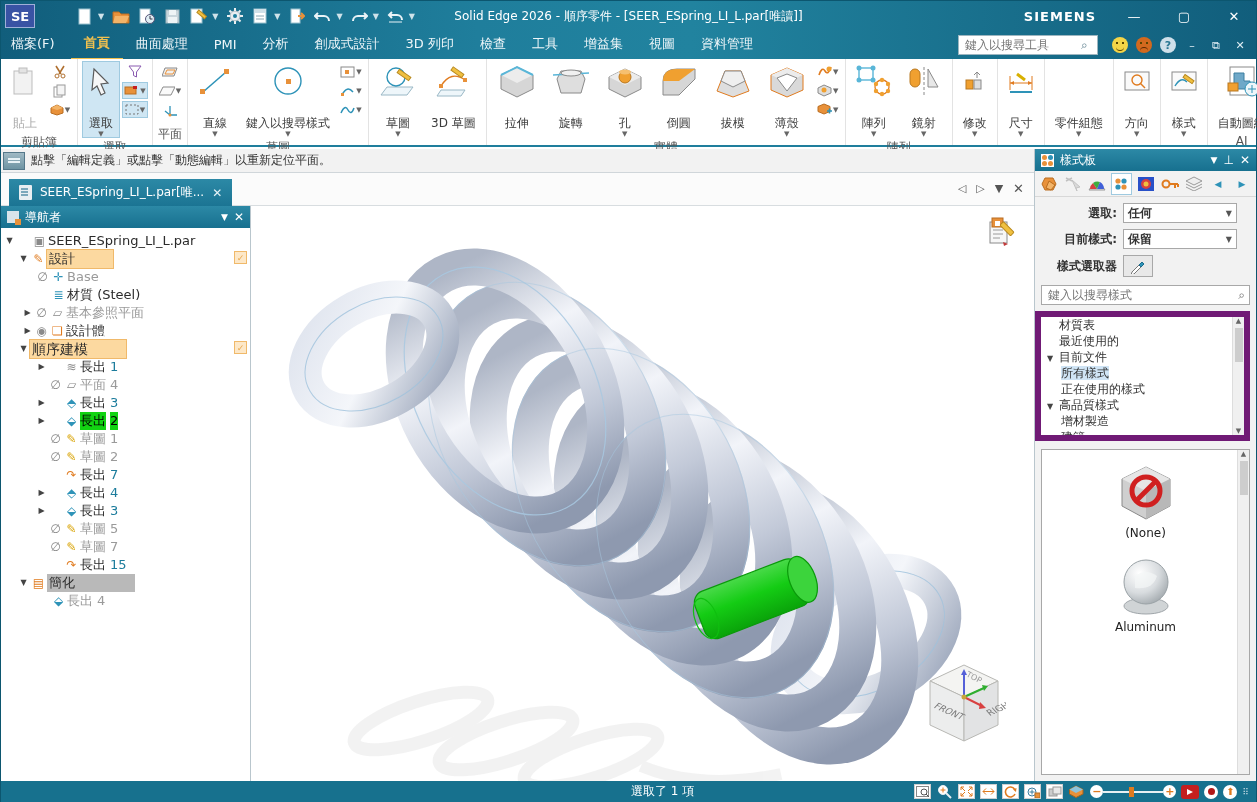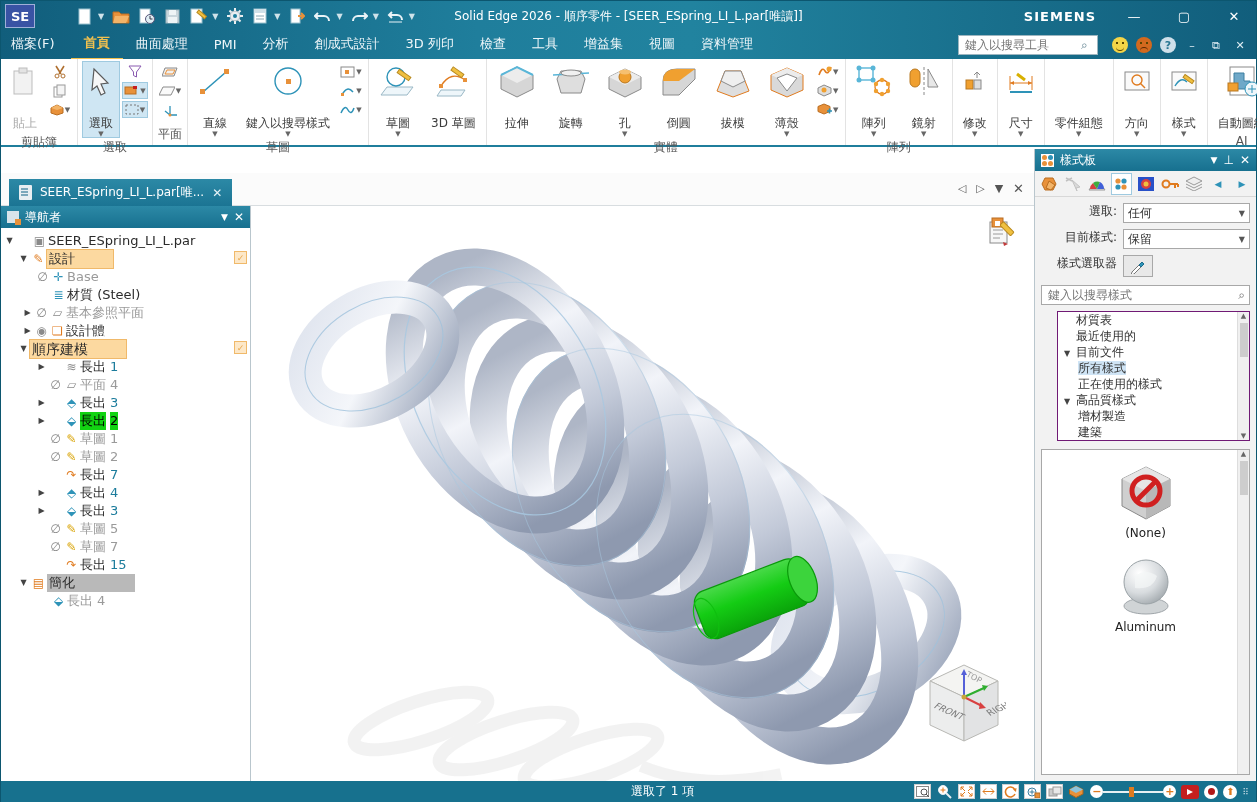--- a/index.html
+++ b/index.html
@@ -113,29 +113,29 @@
   #rhead{height:22px;background:linear-gradient(#2c89a6,#17708f);color:#fff;display:flex;align-items:center;
     padding:0 6px;gap:6px;font-size:12px;flex:none;}
   #rhead .dots{width:13px;height:13px;background:#fff;display:grid;grid-template-columns:5px 5px;gap:1px;
     padding:1px;}
   #rhead .dots i{background:#e8913a;border-radius:50%;}
   #rhead .dots i:nth-child(2){background:#2e93b8;}
   #rhead .spacer{flex:1;}
   #rtools{height:26px;display:flex;align-items:center;gap:4px;padding:0 4px;border-bottom:1px solid #d8d8d8;flex:none;}
   .rtic{width:24px;height:22px;display:flex;align-items:center;justify-content:center;}
   .rtic.active{background:#fff;border:1px solid #9fcae0;}
-  .formrow{display:flex;align-items:flex-start;margin:6px 6px 0 0;}
+  .formrow{display:flex;align-items:center;margin:6px 19px 0 0;font-weight:bold;}
   .flabel{width:88px;text-align:right;padding-right:6px;flex:none;}
   .fselect{flex:1;height:20px;background:#fff;border:1px solid #a8a8a8;display:flex;align-items:center;
     padding:0 4px;justify-content:space-between;}
   .fselect .caret{font-size:8px;color:#555;}
   .pickerbtn{width:30px;height:22px;background:#e8e8e8;border:1px solid #a8a8a8;display:flex;align-items:center;justify-content:center;}
   #stylesearch{margin:8px 6px 0 6px;height:20px;background:#fff;border:1px solid #a8a8a8;display:flex;align-items:center;padding:0 4px;}
   #stylesearch input{border:none;outline:none;flex:1;font-size:12px;font-family:inherit;background:transparent;color:#737373;}
-  #stylelist{margin:6px 6px 0 22px;height:130px;background:#fff;border:1px solid #701a75;overflow:hidden;position:relative;}
+  #stylelist{margin:6px 6px 0 0;height:130px;background:#fff;border:6px solid #701a75;overflow:hidden;position:relative;}
   .slrow{height:16px;line-height:16px;padding-left:6px;white-space:nowrap;}
   .slrow .tri{display:inline-block;width:12px;font-size:8px;color:#444;}
   .slrow.ind1{padding-left:20px;}
   .slrow.sel span{background:#cfe4f5;}
   .vsb{position:absolute;right:0;top:0;bottom:0;width:12px;background:#f0f0f0;border-left:1px solid #ddd;font-size:7px;color:#666;
     display:flex;flex-direction:column;align-items:center;}
   .vsb .thumb{width:8px;height:34px;background:#cdcdcd;margin-top:3px;}
   #matbox{margin:8px 6px 6px 6px;flex:1;background:#fff;border:1px solid #a8a8a8;position:relative;overflow:hidden;}
   .matitem{width:100%;display:flex;flex-direction:column;align-items:center;margin-top:14px;}
   .matitem .mlabel{font-size:12px;color:#222;margin-top:4px;}
@@ -680,20 +680,26 @@
                 <path d="M30 20 v8 M26 24 h8" stroke="#2e93b8"></path>
               </svg>
             </span>
           <span class="blabel">自動圖紙</span>
         </div>
       </div>
       <div class="rlabel">AI</div>
     </div>
   </div>
 
+  <div id="promptbar" class="abs">
+    <span id="prompticon">
+        <span></span>
+      </span>
+    <span>點擊「編輯定義」或點擊「動態編輯」以重新定位平面。</span>
+  </div>
 
   <div id="tabstrip" class="abs">
     <div id="doctab">
       <span class="docic"></span>
       <span>SEER_ESpring_LI_L.par[唯...</span>
       <span class="tabx">✕</span>
     </div>
     <div id="tabctrl">
       <span>◁</span>
       <span>▷</span>

